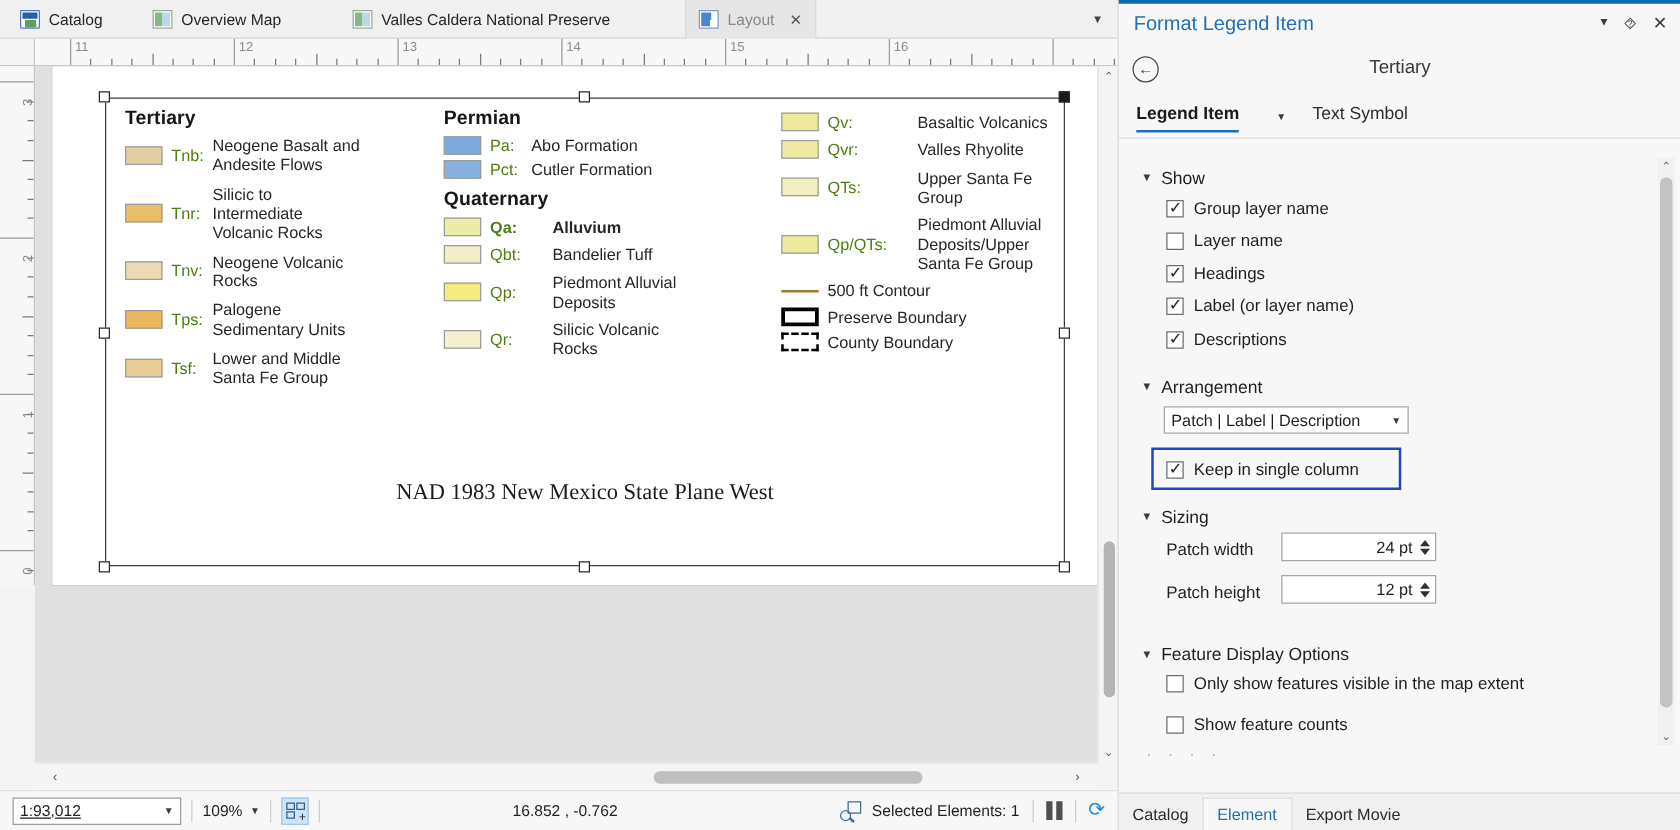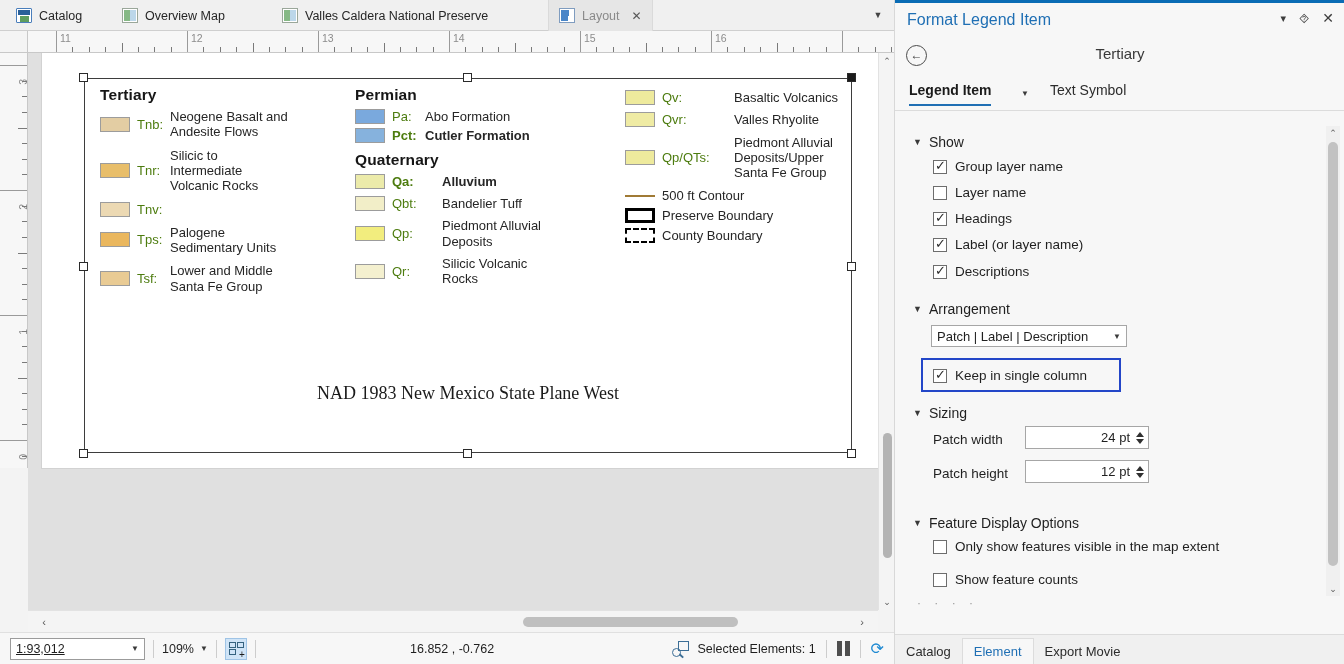--- a/index.html
+++ b/index.html
@@ -292,41 +292,42 @@
                 <span class="ldesc" style="width:155px">Neogene Basalt and Andesite Flows</span>
               </div>
               <div class="lrow" style="margin-bottom:8px;">
                 <span class="patch" style="background:#e8be6a"></span>
                 <span class="lkey" style="width:33px">Tnr:</span>
                 <span class="ldesc" style="width:100px">Silicic to Intermediate Volcanic Rocks</span>
               </div>
               <div class="lrow" style="margin-bottom:8px;">
                 <span class="patch" style="background:#ecd9b3"></span>
                 <span class="lkey" style="width:33px">Tnv:</span>
+                <span class="ldesc" style="width:140px">Neogene Volcanic Rocks</span>
               </div>
               <div class="lrow" style="margin-bottom:8px;">
                 <span class="patch" style="background:#eab75e"></span>
                 <span class="lkey" style="width:33px">Tps:</span>
                 <span class="ldesc" style="width:130px">Palogene Sedimentary Units</span>
               </div>
               <div class="lrow">
                 <span class="patch" style="background:#e9cb94"></span>
                 <span class="lkey" style="width:33px">Tsf:</span>
                 <span class="ldesc" style="width:140px">Lower and Middle Santa Fe Group</span>
               </div>
             </div>
 
             <div class="lcol" style="left:255px;width:250px;">
               <div class="lhead">Permian</div>
               <div class="lrow">
                 <span class="patch" style="background:#7aa9dd"></span>
                 <span class="lkey" style="width:33px">Pa:</span>
                 <span class="ldesc">Abo Formation</span>
               </div>
-              <div class="lrow" style="margin-bottom:7px;font-weight:bold;">
+              <div class="lrow" style="margin-bottom:7px;">
                 <span class="patch" style="background:#86b2dd"></span>
                 <span class="lkey" style="width:33px">Pct:</span>
                 <span class="ldesc">Cutler Formation</span>
               </div>
               <div class="lhead">Quaternary</div>
               <div class="lrow" style="margin-bottom:7px;font-weight:bold;">
                 <span class="patch" style="background:#ecebaa"></span>
                 <span class="lkey" style="width:50px">Qa:</span>
                 <span class="ldesc">Alluvium</span>
               </div>
@@ -350,20 +351,25 @@
             <div class="lcol" style="left:525px;width:230px;top:4px;">
               <div class="lrow" style="margin-bottom:7px;">
                 <span class="patch" style="background:#eeea9d"></span>
                 <span class="lkey" style="width:72px">Qv:</span>
                 <span class="ldesc">Basaltic Volcanics</span>
               </div>
               <div class="lrow" style="margin-bottom:7px;">
                 <span class="patch" style="background:#efeba4"></span>
                 <span class="lkey" style="width:72px">Qvr:</span>
                 <span class="ldesc">Valles Rhyolite</span>
+              </div>
+              <div class="lrow" style="margin-bottom:7px;">
+                <span class="patch" style="background:#f2eec2"></span>
+                <span class="lkey" style="width:72px">QTs:</span>
+                <span class="ldesc" style="width:100px">Upper Santa Fe Group</span>
               </div>
               <div class="lrow" style="margin-bottom:7px;">
                 <span class="patch" style="background:#eeea9d"></span>
                 <span class="lkey" style="width:72px">Qp/QTs:</span>
                 <span class="ldesc" style="width:128px">Piedmont Alluvial Deposits/Upper Santa Fe Group</span>
               </div>
               <div class="lrow" style="margin-bottom:5px;">
                 <span class="line-patch">
                     <span class="ln" style="background:#a07a35"></span>
                   </span>

